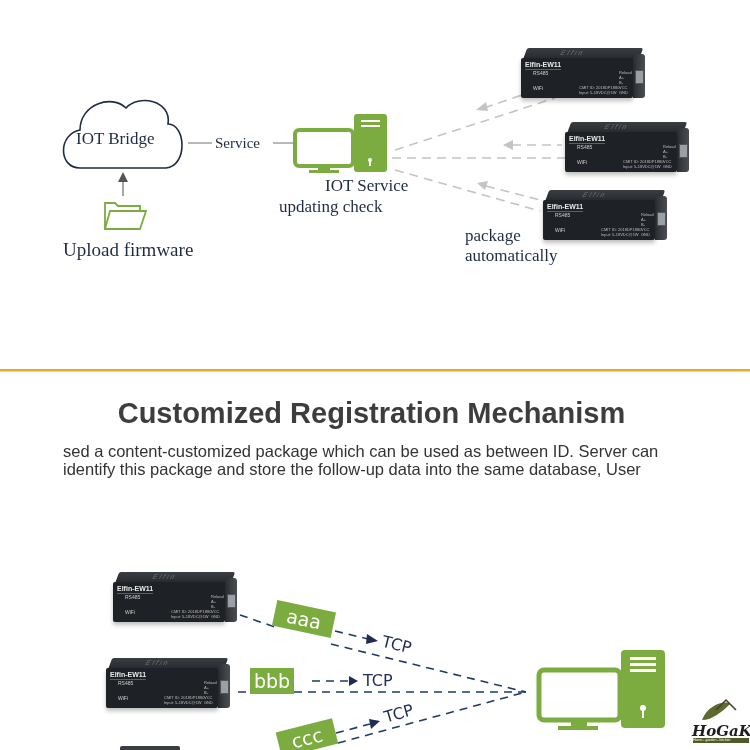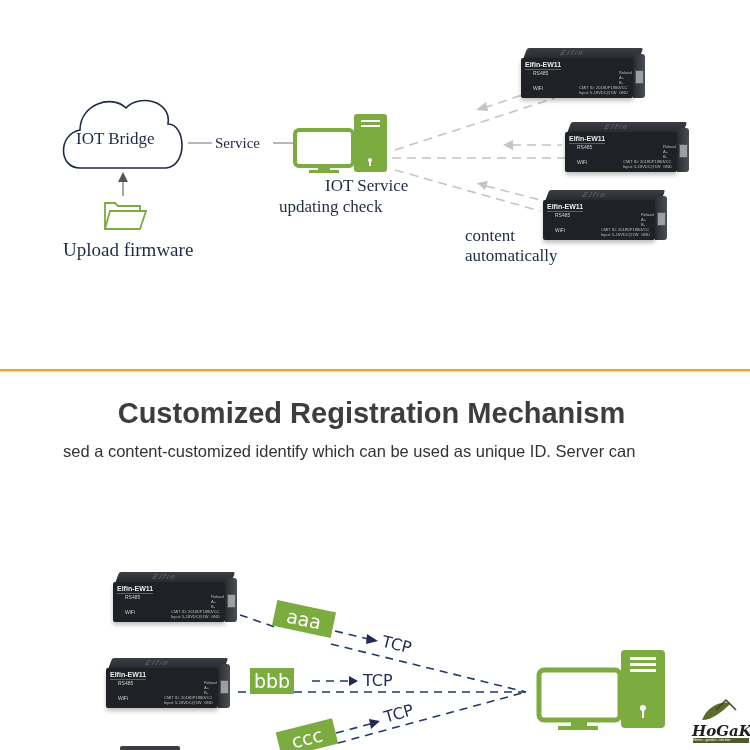--- a/index.html
+++ b/index.html
@@ -94,21 +94,21 @@
     <path d="M716,710 L726,700 L736,710" fill="none" stroke="#4a3b2a" stroke-width="1.5"></path>
     <rect x="693" y="738" width="56" height="5" fill="#4d5b29"></rect>
   </g>
 </svg>
 
 <div class="abs label-dark" style="left:76px; top:129px; font-size:17px;">IOT Bridge</div>
 <div class="abs label-dark" style="left:215px; top:135px; font-size:15px;">Service</div>
 <div class="abs label-dark" style="left:63px; top:239px; font-size:19px;">Upload firmware</div>
 <div class="abs label-dark" style="left:279px; top:176px; font-size:17px;margin-left:46px;">IOT Service</div>
 <div class="abs label-dark" style="left:279px; top:197px; font-size:17px;">updating check</div>
-<div class="abs label-dark" style="left:465px; top:226px; font-size:17px;">content</div>
+<div class="abs label-dark" style="left:465px; top:226px; font-size:17px;">package</div>
 <div class="abs label-dark" style="left:465px; top:246px; font-size:17px;">automatically</div>
 
 <div class="device" style="left:521px; top:48px;">
   <div class="dev-top"></div>
   <div class="dev-side"></div>
   <div class="dev-port"></div>
   <div class="dev-brand">Elfin</div>
   <div class="dev-front">
     <div class="dev-model" style="top:3px;">Elfin-EW11</div>
     <div class="dev-rs" style="top:12px;">RS485</div>
@@ -168,21 +168,22 @@
       <div>A+</div>
       <div>B-</div>
       <div>VCC</div>
       <div>GND</div>
     </div>
   </div>
 </div>
 
 <div class="abs" style="left:0; width:743px; top:397px; text-align:center; font-size:29px; font-weight:bold; color:#3d3d3d;">Customized Registration Mechanism</div>
 <div class="abs" style="left:63px; top:442px; width:680px; font-size:16.5px; line-height:18px; color:#333333;">
-  <div>sed a content-customized identify which can be used as unique ID. Server can</div>
+  <div>sed a content-customized package which can be used as between ID. Server can</div>
+  <div>identify this package and store the follow-up data into the same database, User</div>
 </div>
 
 <div class="device" style="left:113px; top:572px;">
   <div class="dev-top"></div>
   <div class="dev-side"></div>
   <div class="dev-port"></div>
   <div class="dev-brand">Elfin</div>
   <div class="dev-front">
     <div class="dev-model" style="top:3px;">Elfin-EW11</div>
     <div class="dev-rs" style="top:12px;">RS485</div>

